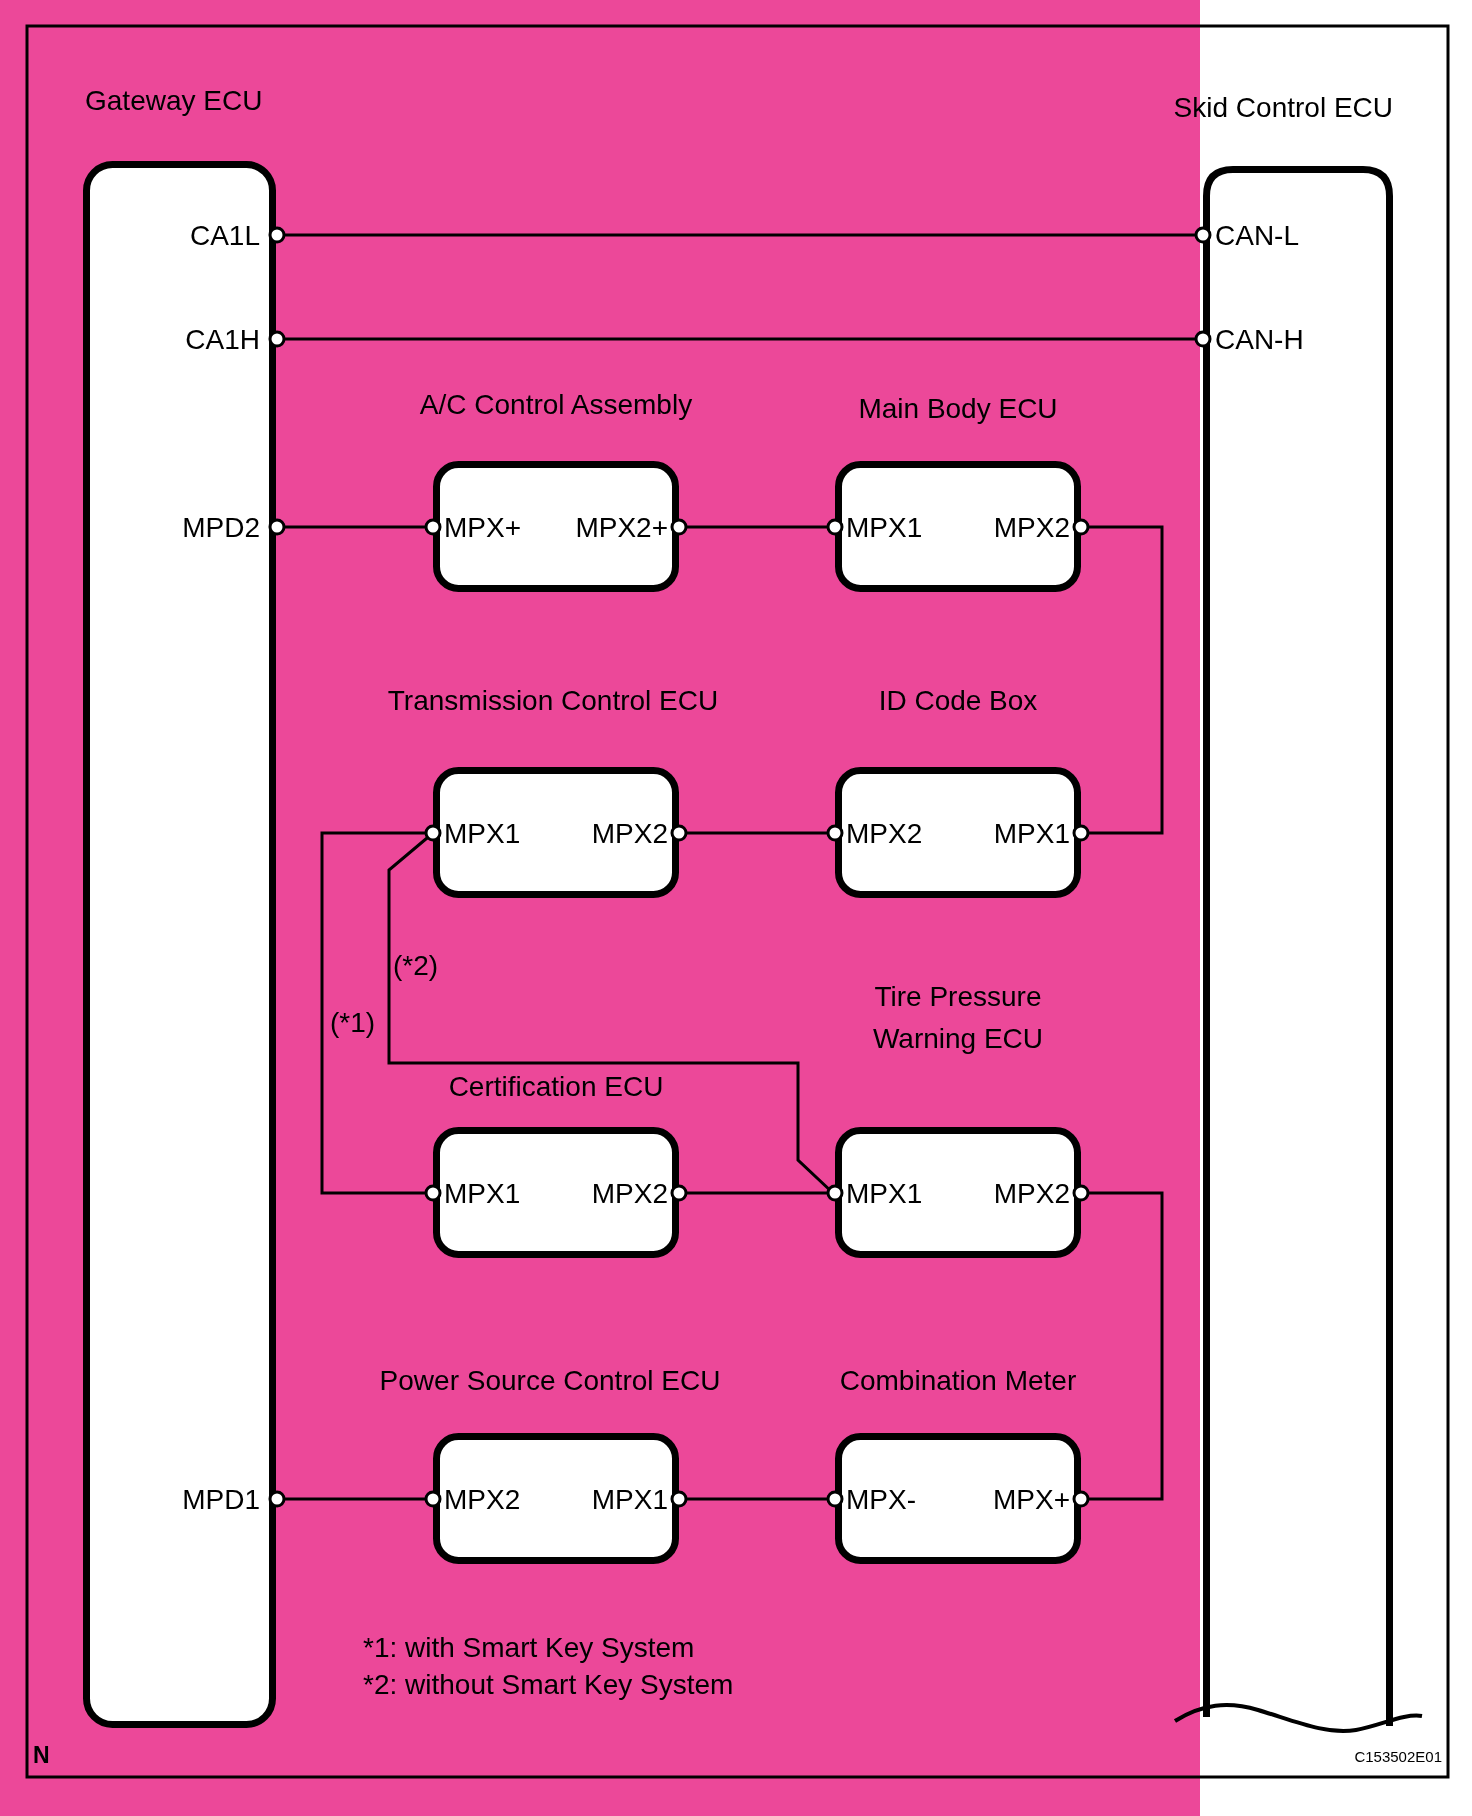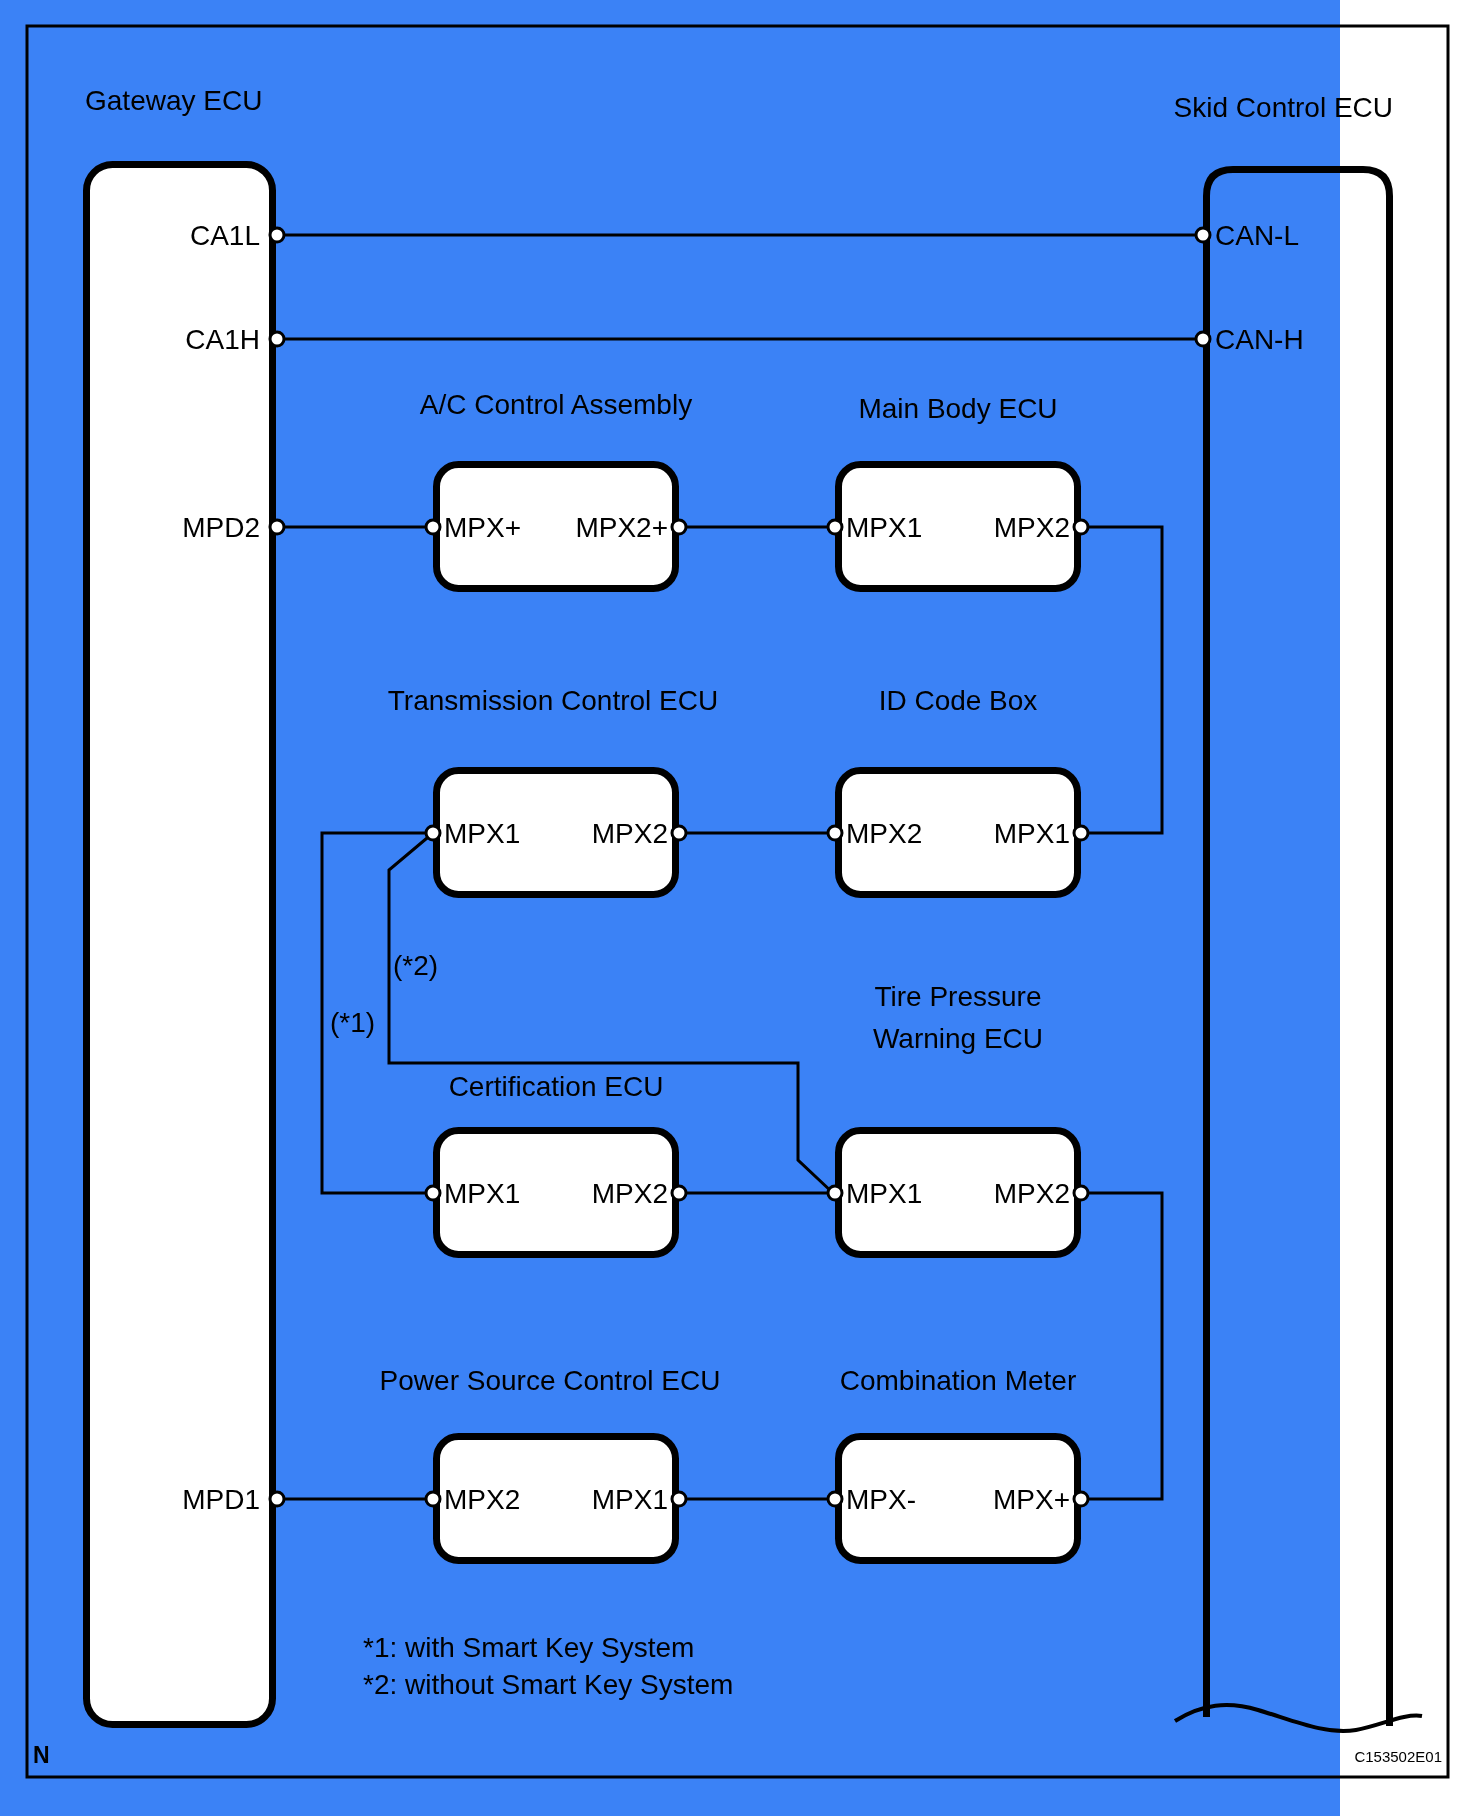--- a/index.html
+++ b/index.html
@@ -1,24 +1,24 @@
 <!DOCTYPE html>
 <html><head>
 <meta charset="utf-8">
 <style>
   html, body {
     margin: 0;
     padding: 0;
     background: #ffffff;
   }
   .canvas {
-    width: 1340px;
+    width: 1200px;
     height: 1816px;
     position: relative;
-    background: #3b82f6;
+    background: #ec4899;
   }
   svg { display: block; }
   .lbl {
     font-family: "Liberation Sans", sans-serif;
     font-size: 28px;
     fill: #000000;
   }
   .lbl-bold {
     font-family: "Liberation Sans", sans-serif;
     font-size: 23px;

